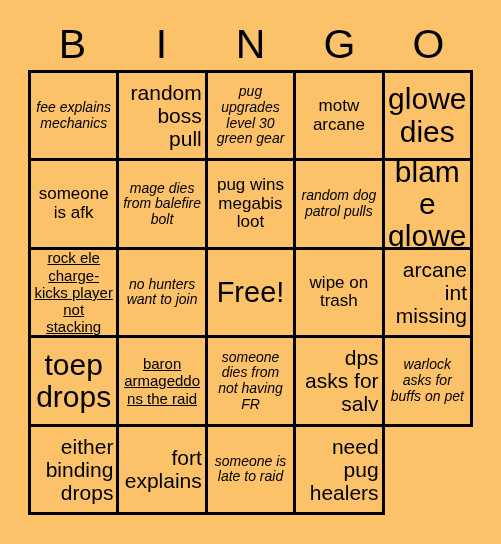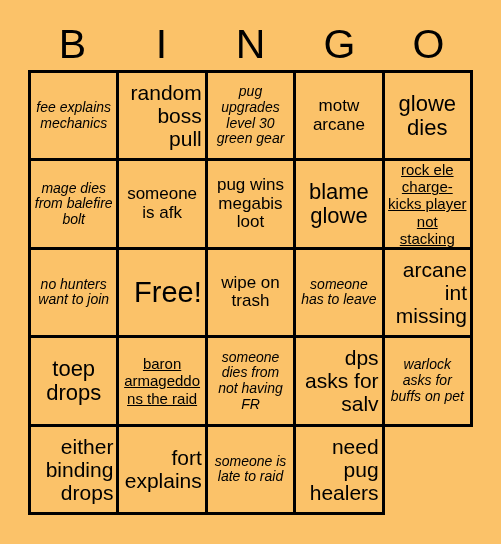--- a/index.html
+++ b/index.html
@@ -69,22 +69,22 @@
     display: block;
     width: 100%;
     line-height: 1.08;
     word-wrap: break-word;
   }
   
   .fs-xs .cell-text { font-size: 15px; line-height: 1.15; text-decoration: underline; }
   .fs-s  .cell-text { font-size: 14px; line-height: 1.12; font-style: italic; }
   .fs-m  .cell-text { font-size: 17px; line-height: 1.10; }
   .fs-l  .cell-text { font-size: 21px; line-height: 1.10; text-align: right; }
-  .fs-xl .cell-text { font-size: 22px; line-height: 1.08; }
-  .fs-free .cell-text { font-size: 29px; line-height: 1.05; text-align: right; }
+  .fs-xl .cell-text { font-size: 30px; line-height: 1.08; }
+  .fs-free .cell-text { font-size: 29px; line-height: 1.05; }
 </style>
 </head>
 <body>
 
 <div id="card">
 
   <div id="header-row">
     <div class="header-letter">B</div>
     <div class="header-letter">I</div>
     <div class="header-letter">N</div>
@@ -101,46 +101,46 @@
       </div>
       <div class="cell fs-s">
         <span class="cell-text">pug upgrades level 30 green gear</span>
       </div>
       <div class="cell fs-m">
         <span class="cell-text">motw arcane</span>
       </div>
       <div class="cell fs-xl">
         <span class="cell-text">glowe dies</span>
       </div>
+      <div class="cell fs-m">
+        <span class="cell-text">someone is afk</span>
+      </div>
       <div class="cell fs-s">
         <span class="cell-text">mage dies from balefire bolt</span>
       </div>
       <div class="cell fs-m">
-        <span class="cell-text">someone is afk</span>
+        <span class="cell-text">pug wins megabis loot</span>
       </div>
-      <div class="cell fs-m">
-        <span class="cell-text">pug wins megabis loot</span>
+      <div class="cell fs-s">
+        <span class="cell-text">random dog patrol pulls</span>
       </div>
       <div class="cell fs-xl">
         <span class="cell-text">blame glowe</span>
       </div>
       <div class="cell fs-xs">
         <span class="cell-text">rock ele charge-kicks player not stacking</span>
       </div>
       <div class="cell fs-s">
         <span class="cell-text">no hunters want to join</span>
       </div>
       <div class="cell fs-free">
         <span class="cell-text">Free!</span>
       </div>
       <div class="cell fs-m">
         <span class="cell-text">wipe on trash</span>
-      </div>
-      <div class="cell fs-s">
-        <span class="cell-text">someone has to leave</span>
       </div>
       <div class="cell fs-l">
         <span class="cell-text">arcane int missing</span>
       </div>
       <div class="cell fs-xl">
         <span class="cell-text">toep drops</span>
       </div>
       <div class="cell fs-xs">
         <span class="cell-text">baron armageddons the raid</span>
       </div>

